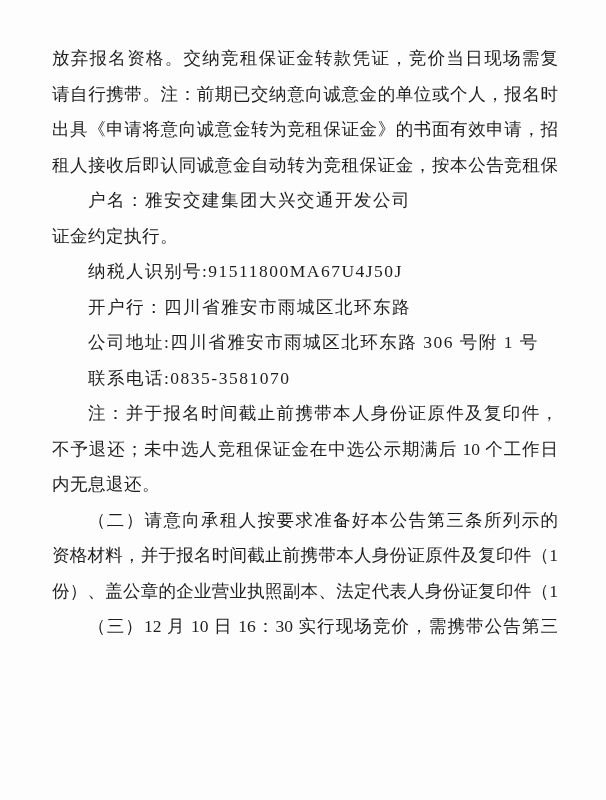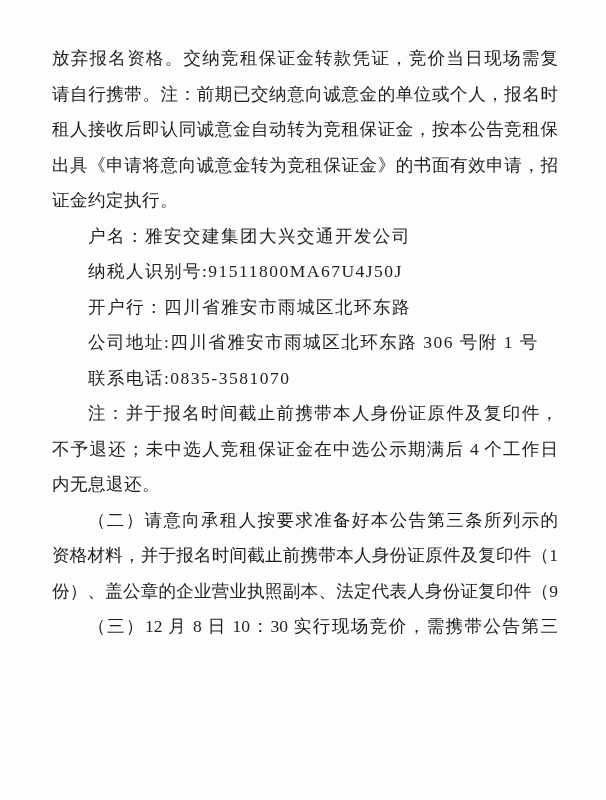--- a/index.html
+++ b/index.html
@@ -49,28 +49,28 @@
   .e {
     letter-spacing: 0.5px;
   }
 </style>
 </head>
 <body>
 
 <div class="page">
   <div class="line j">放弃报名资格。交纳竞租保证金转款凭证，竞价当日现场需复核，</div>
   <div class="line j">请自行携带。注：前期已交纳意向诚意金的单位或个人，报名时</div>
+  <div class="line j">出具《申请将意向诚意金转为竞租保证金》的书面有效申请，招</div>
   <div class="line j">租人接收后即认同诚意金自动转为竞租保证金，按本公告竞租保</div>
-  <div class="line j">出具《申请将意向诚意金转为竞租保证金》的书面有效申请，招</div>
+  <div class="line i">户名：雅安交建集团大兴交通开发公司</div>
   <div class="line e">证金约定执行。</div>
-  <div class="line i">户名：雅安交建集团大兴交通开发公司</div>
   <div class="line i">纳税人识别号:91511800MA67U4J50J</div>
   <div class="line i">开户行：四川省雅安市雨城区北环东路</div>
   <div class="line i">公司地址:四川省雅安市雨城区北环东路 306 号附 1 号</div>
   <div class="line i">联系电话:0835-3581070</div>
   <div class="line ij">注：并于报名时间截止前携带本人身份证原件及复印件，</div>
-  <div class="line j">不予退还；未中选人竞租保证金在中选公示期满后 4 个工作日</div>
+  <div class="line j">不予退还；未中选人竞租保证金在中选公示期满后 10 个工作日</div>
   <div class="line e">内无息退还。</div>
   <div class="line ij">（二）请意向承租人按要求准备好本公告第三条所列示的</div>
   <div class="line j">资格材料，并于报名时间截止前携带本人身份证原件及复印件（1</div>
-  <div class="line j">份）、盖公章的企业营业执照副本、法定代表人身份证复印件（9</div>
-  <div class="line ij">（三）12 月 8 日 10：30 实行现场竞价，需携带公告第三</div>
+  <div class="line j">份）、盖公章的企业营业执照副本、法定代表人身份证复印件（1</div>
+  <div class="line ij">（三）12 月 10 日 16：30 实行现场竞价，需携带公告第三</div>
 </div>
 
 </body></html>

